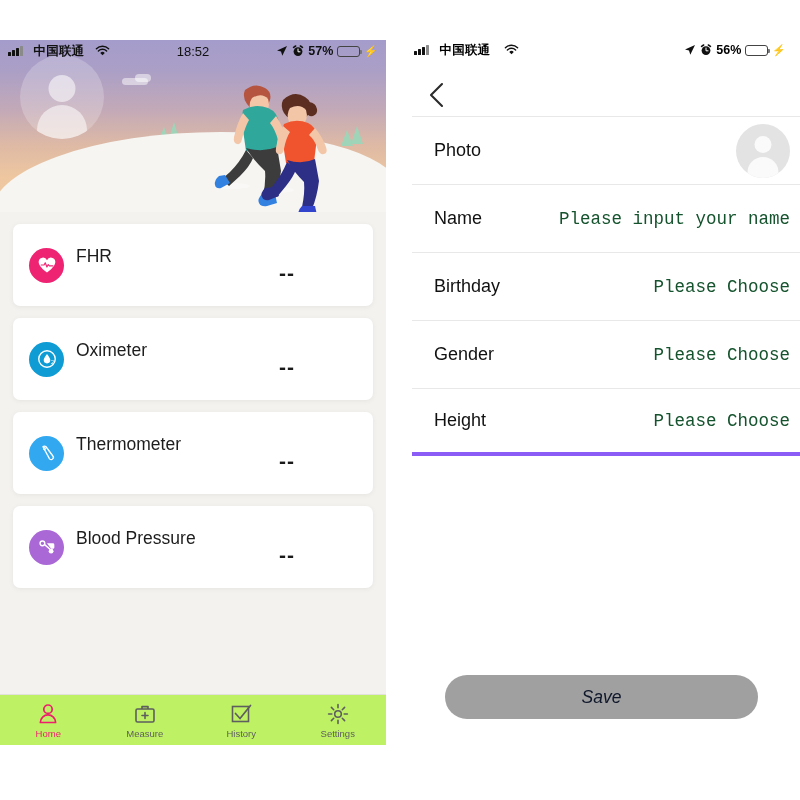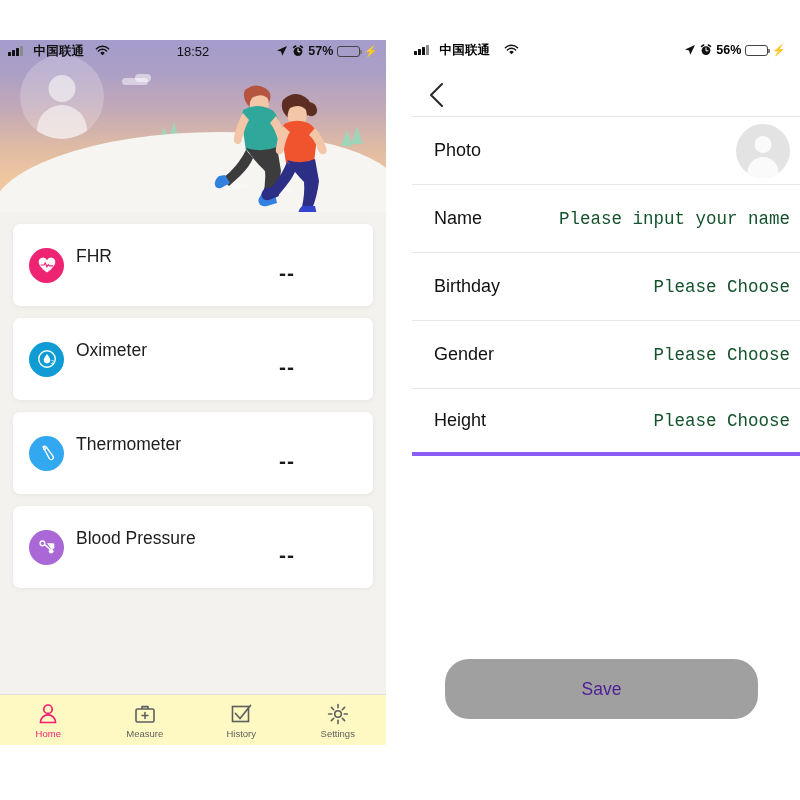--- a/index.html
+++ b/index.html
@@ -183,21 +183,21 @@
     position: relative;
     top: 8px;
     padding-right: 62px;
   }
 
   
   .tabbar {
     position: absolute;
     left: 0; bottom: 0;
     width: 386px; height: 50px;
-    background: #fef9c3;
+    background: #bef264;
     border-top: 1px solid #e2e0dc;
     display: flex;
     z-index: 30;
   }
   .tab {
     flex: 1;
     display: flex;
     flex-direction: column;
     align-items: center;
     justify-content: center;
@@ -281,28 +281,29 @@
     position:absolute; left:50%; top:12px; transform:translateX(-50%);
     width:17px; height:17px; border-radius:50%; background:#fafafa;
   }
   .row-avatar .body {
     position:absolute; left:50%; top:33px; transform:translateX(-50%);
     width:31px; height:22px; border-radius:16px 16px 0 0; background:#fafafa;
   }
   .save-btn {
     position: absolute;
     left: 45px; bottom: 51px;
-    width: 313px; height: 60px;
+    width: 313px; height: 44px;
     border-radius: 24px;
     background: #a0a0a0;
-    color: #4c1d95;
+    color: #0f172a;
     border: none;
     font-size: 17.5px;
     font-family: "Liberation Sans", sans-serif;
     cursor: pointer;
+    font-style: italic;
   }
 </style>
 </head>
 <body>
 
 <div class="screens">
 
   <div class="phone-left">
 
     <div class="hero">

